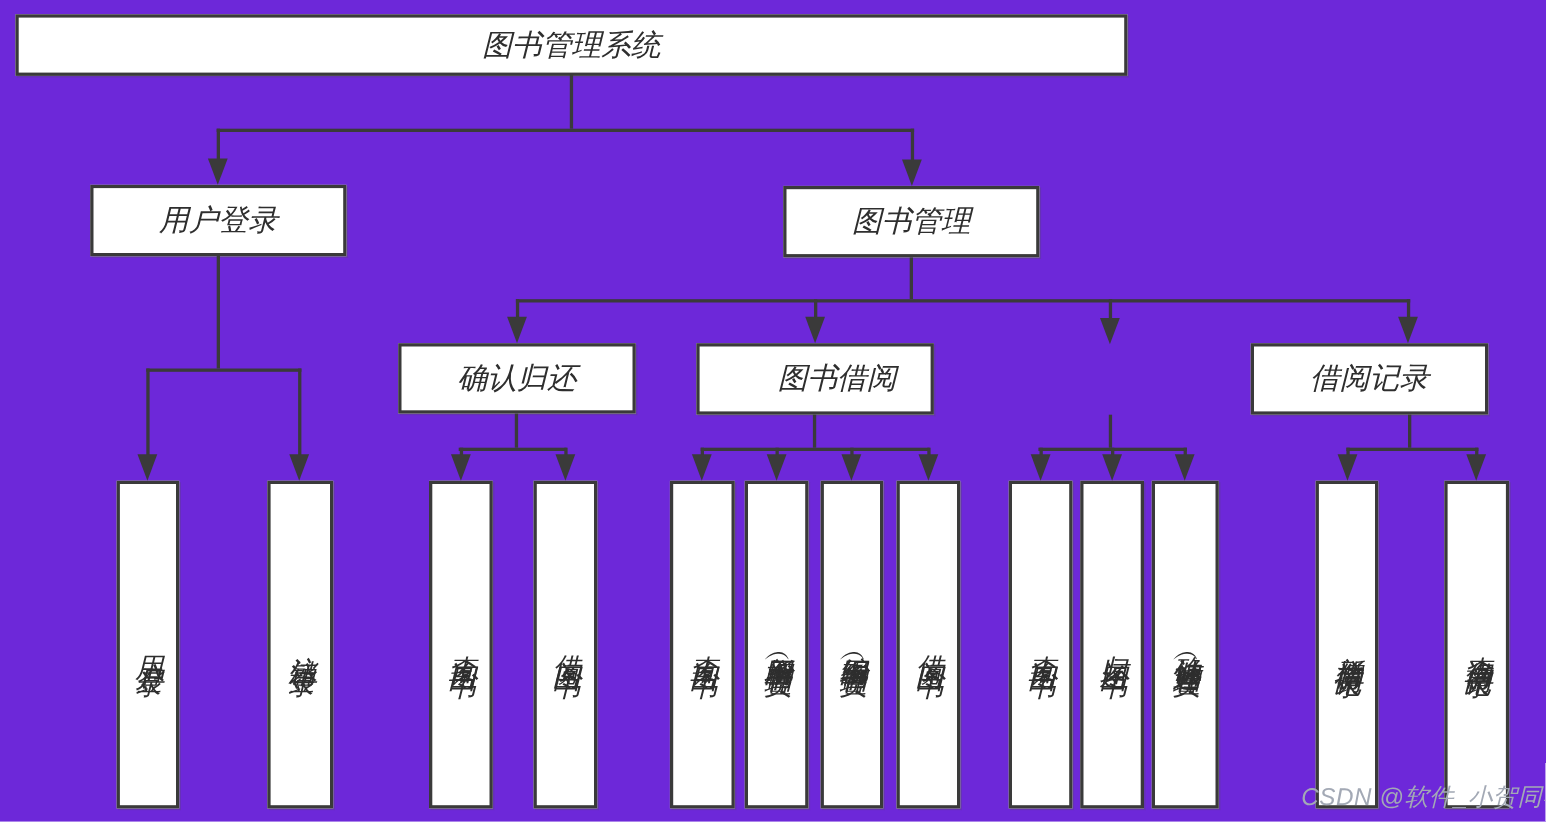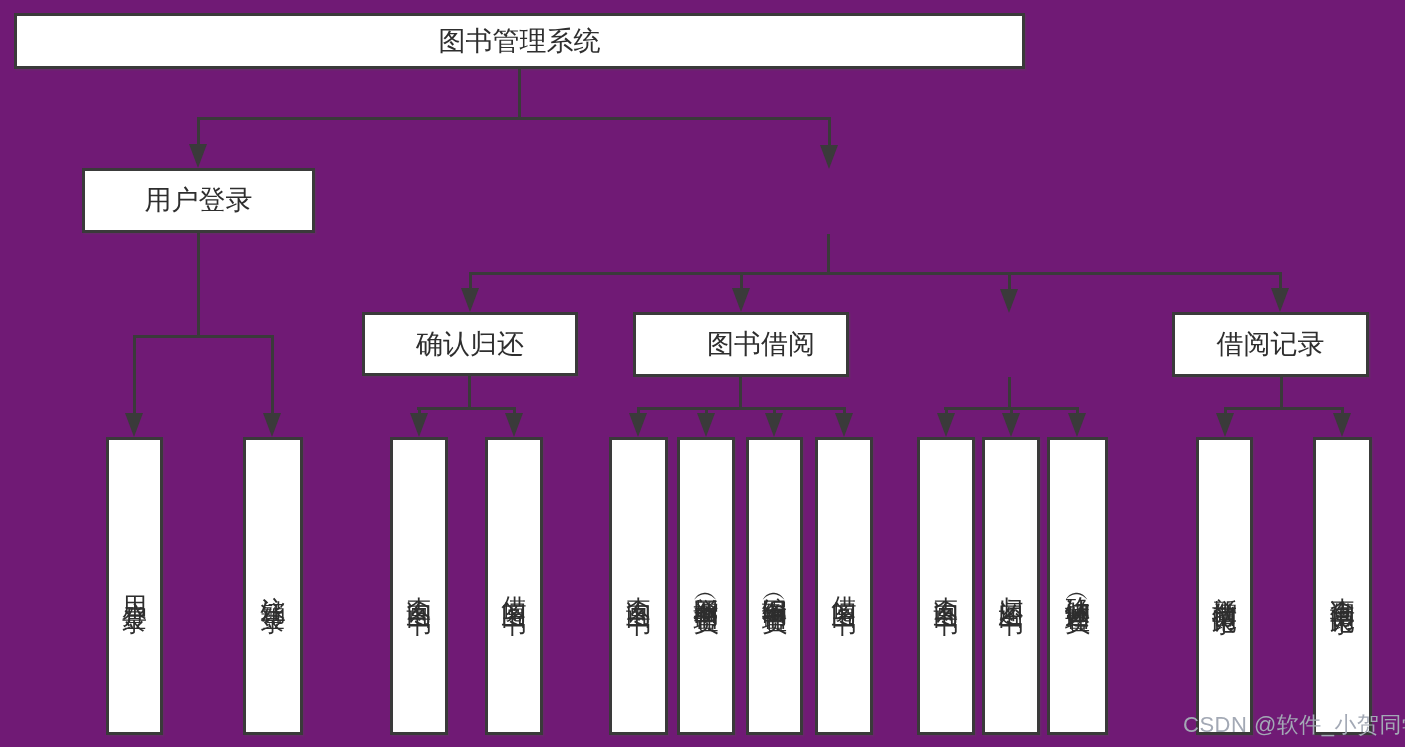--- a/index.html
+++ b/index.html
@@ -6,22 +6,23 @@
   :root{
     --line:#3a3a3a;
     --text:#2e2e2e;
   }
   html,body{margin:0;padding:0;background:#ffffff;}
   body{font-family:"Liberation Sans", sans-serif;}
   .canvas{
     position:relative;
     width:1405px;
     height:747px;
-    background:#701a75;
+    background:#6d28d9;
     overflow:hidden;
+    font-style:italic;
   }
   
   .node{
     position:absolute;
     box-sizing:border-box;
     border:3px solid var(--line);
     background:#ffffff;
     color:var(--text);
     display:flex;
     align-items:center;
@@ -48,21 +49,21 @@
     border-right:9px solid transparent;
     border-top:24px solid var(--line);
   }
   
   #n-root {left:14px;  top:13px;  width:1011px; height:56px;}
   #n-l2a  {left:82px;  top:168px; width:233px;  height:65px;}
   #n-l2b  {left:712px; top:169px; width:233px;  height:65px;}
   #n-l3a  {left:362px; top:312px; width:216px;  height:64px;}
   #n-l3b  {left:633px; top:312px; width:216px;  height:65px;padding-left:40px;}
   #n-l3c  {left:902px; top:313px; width:215px;  height:64px;}
-  #n-l3d  {left:1172px;top:312px; width:197px;  height:65px;}
+  #n-l3d  {left:1137px;top:312px; width:216px;  height:65px;}
   .leaf   {top:437px;  height:298px;}
   #n-g1a  {left:106px; width:57px;}
   #n-g1b  {left:243px; width:60px;}
   #n-g2a  {left:390px; width:58px;}
   #n-g2b  {left:485px; width:58px;}
   #n-g3a  {left:609px; width:59px;}
   #n-g3b  {left:677px; width:58px; letter-spacing:2px;}
   #n-g3c  {left:746px; width:57px; letter-spacing:2px;}
   #n-g3d  {left:815px; width:58px;}
   #n-g4a  {left:917px; width:58px;}
@@ -82,20 +83,21 @@
   }
 </style>
 </head>
 <body>
 
 <div class="canvas">
 
   <div class="node" id="n-root">图书管理系统</div>
 
   <div class="node" id="n-l2a">用户登录</div>
+  <div class="node" id="n-l2b">图书管理</div>
 
   <div class="node" id="n-l3a">确认归还</div>
   <div class="node" id="n-l3b">图书借阅</div>
   <div class="node" id="n-l3d">借阅记录</div>
 
   <div class="node vnode leaf" id="n-g1a">用户登录</div>
   <div class="node vnode leaf" id="n-g1b">注销登录</div>
 
   <div class="node vnode leaf" id="n-g2a">查询图书</div>
   <div class="node vnode leaf" id="n-g2b">借阅图书</div>

